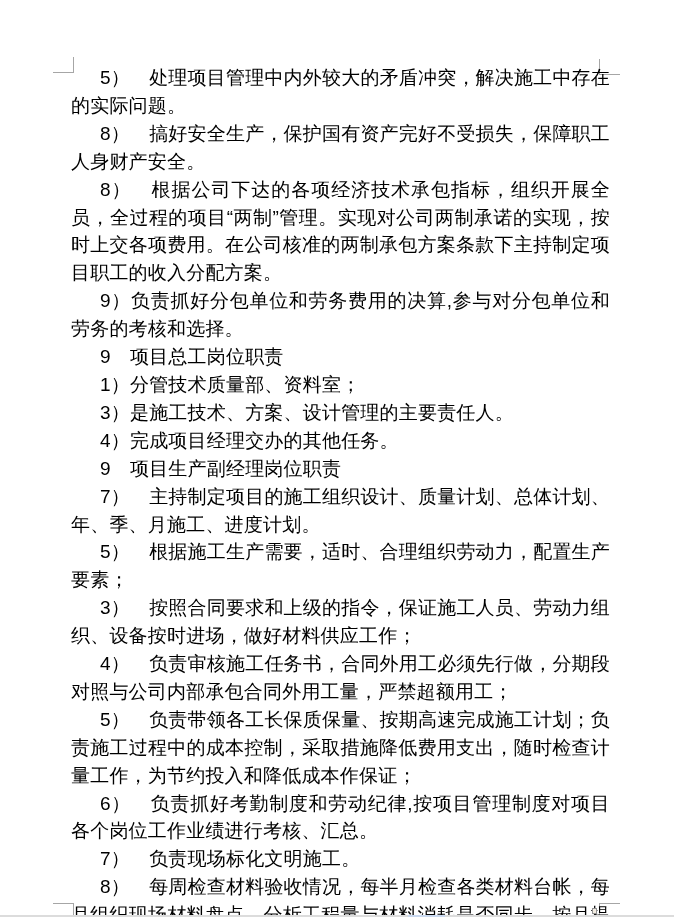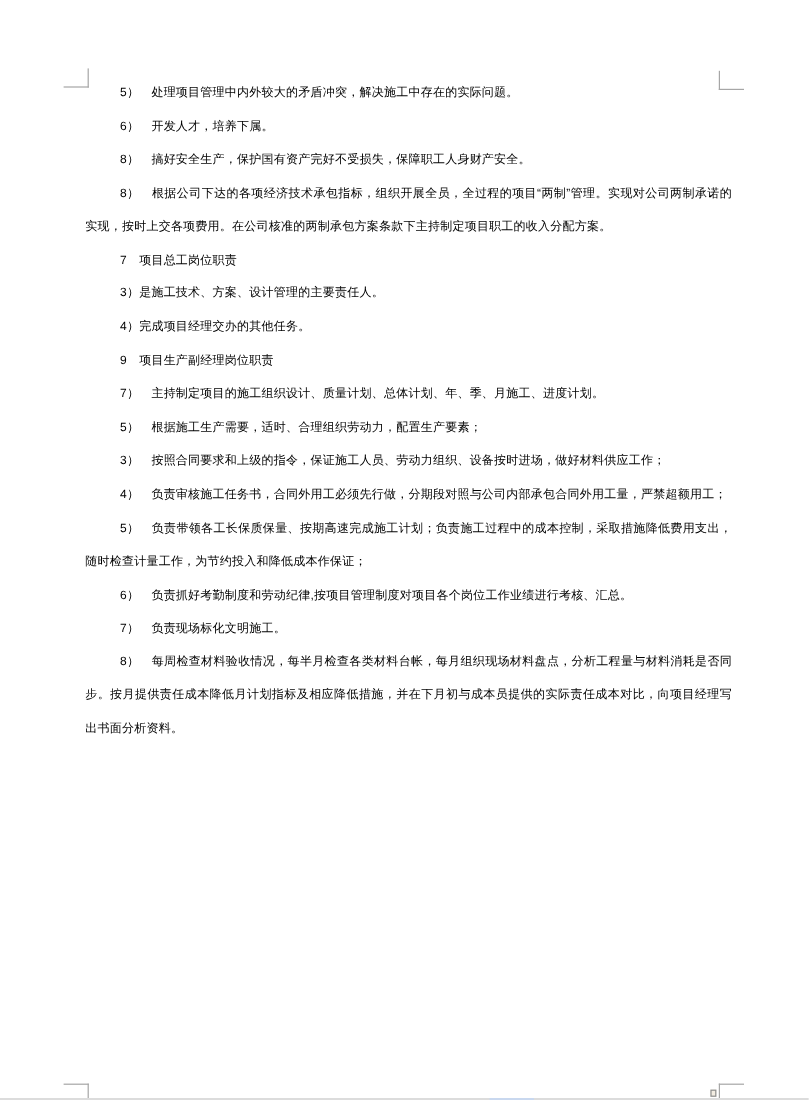--- a/index.html
+++ b/index.html
@@ -17,21 +17,21 @@
   
   .text-area {
     position: absolute;
     left: 71px;
     top: 64px;
     width: 539px;
   }
   .text-area p {
     margin: 0;
     padding: 0;
-    font-size: 10px;
+    font-size: 19px;
     line-height: 27.9px;
     color: #000000;
     text-indent: 29px;
     text-align: justify;
     word-break: break-all;
     letter-spacing: 0.2px;
   }
   
   .crop {
     position: absolute;
@@ -76,24 +76,25 @@
 
 <div>
 
   <div class="crop tl"></div>
   <div class="crop tr"></div>
   <div class="crop bl"></div>
   <div class="crop br"></div>
 
   <div class="text-area">
     <p>5）　处理项目管理中内外较大的矛盾冲突，解决施工中存在的实际问题。</p>
-    <p>6）　开发人才，培养下属。</p>
     <p>8）　搞好安全生产，保护国有资产完好不受损失，保障职工人身财产安全。</p>
     <p>8）　根据公司下达的各项经济技术承包指标，组织开展全员，全过程的项目“两制”管理。实现对公司两制承诺的实现，按时上交各项费用。在公司核准的两制承包方案条款下主持制定项目职工的收入分配方案。</p>
-    <p>7　项目总工岗位职责</p>
+    <p>9）负责抓好分包单位和劳务费用的决算,参与对分包单位和劳务的考核和选择。</p>
+    <p>9　项目总工岗位职责</p>
+    <p>1）分管技术质量部、资料室；</p>
     <p>3）是施工技术、方案、设计管理的主要责任人。</p>
     <p>4）完成项目经理交办的其他任务。</p>
     <p>9　项目生产副经理岗位职责</p>
     <p>7）　主持制定项目的施工组织设计、质量计划、总体计划、年、季、月施工、进度计划。</p>
     <p>5）　根据施工生产需要，适时、合理组织劳动力，配置生产要素；</p>
     <p>3）　按照合同要求和上级的指令，保证施工人员、劳动力组织、设备按时进场，做好材料供应工作；</p>
     <p>4）　负责审核施工任务书，合同外用工必须先行做，分期段对照与公司内部承包合同外用工量，严禁超额用工；</p>
     <p>5）　负责带领各工长保质保量、按期高速完成施工计划；负责施工过程中的成本控制，采取措施降低费用支出，随时检查计量工作，为节约投入和降低成本作保证；</p>
     <p>6）　负责抓好考勤制度和劳动纪律,按项目管理制度对项目各个岗位工作业绩进行考核、汇总。</p>
     <p>7）　负责现场标化文明施工。</p>

